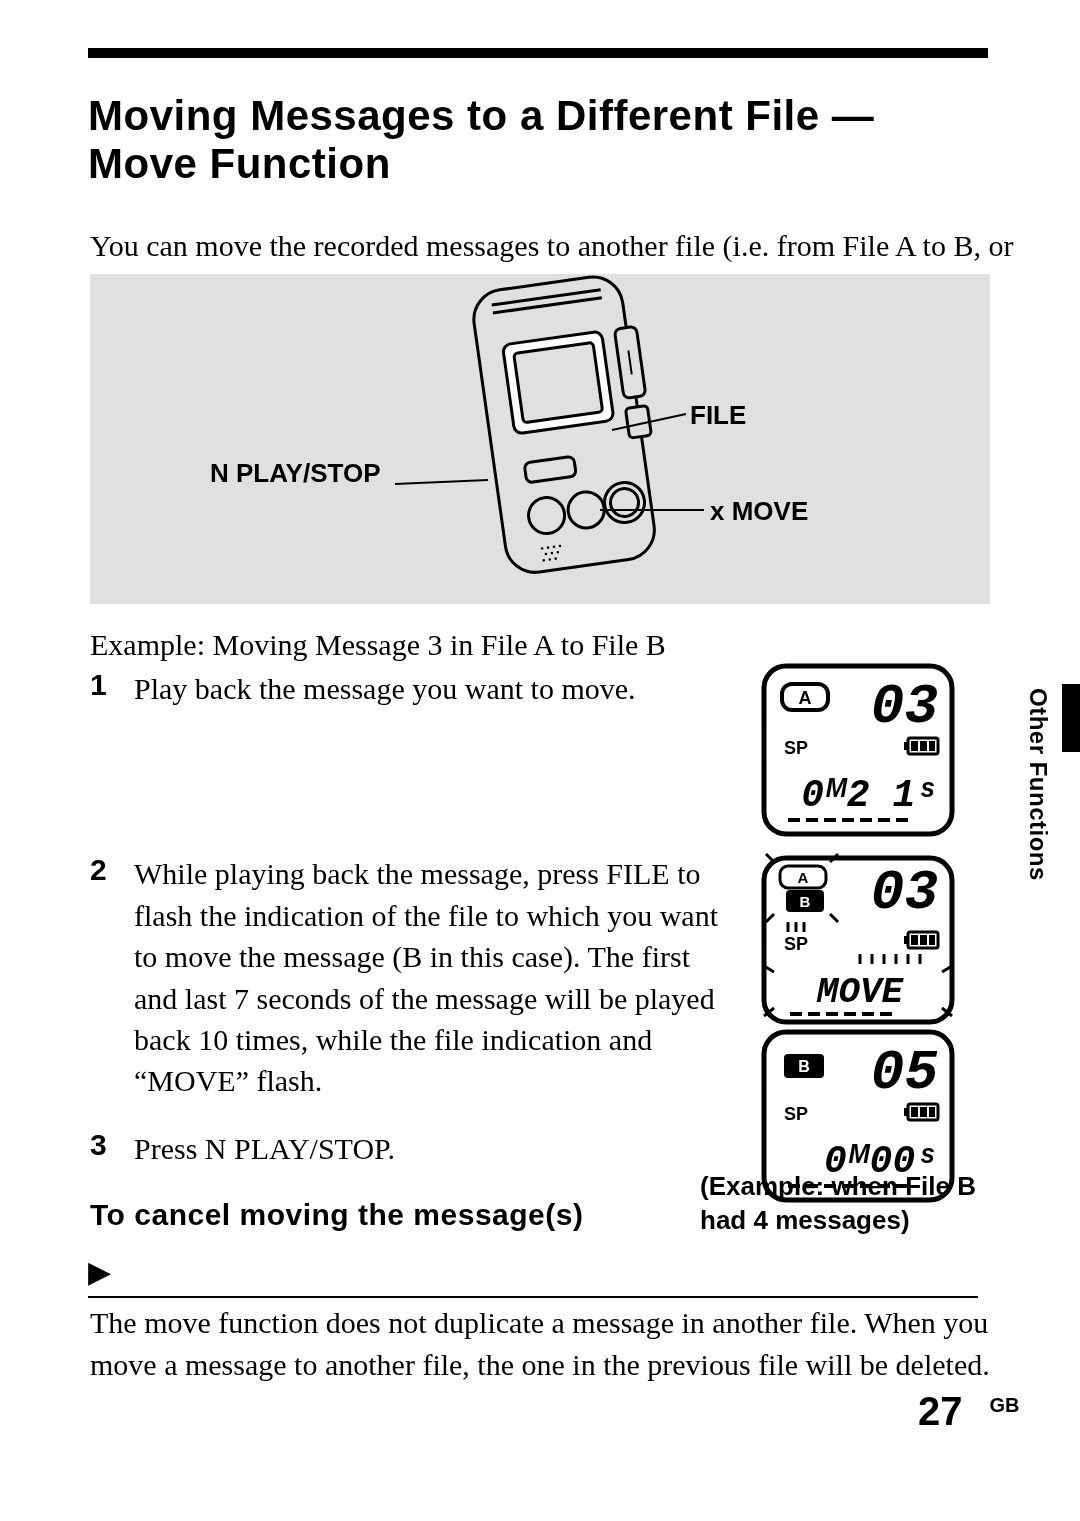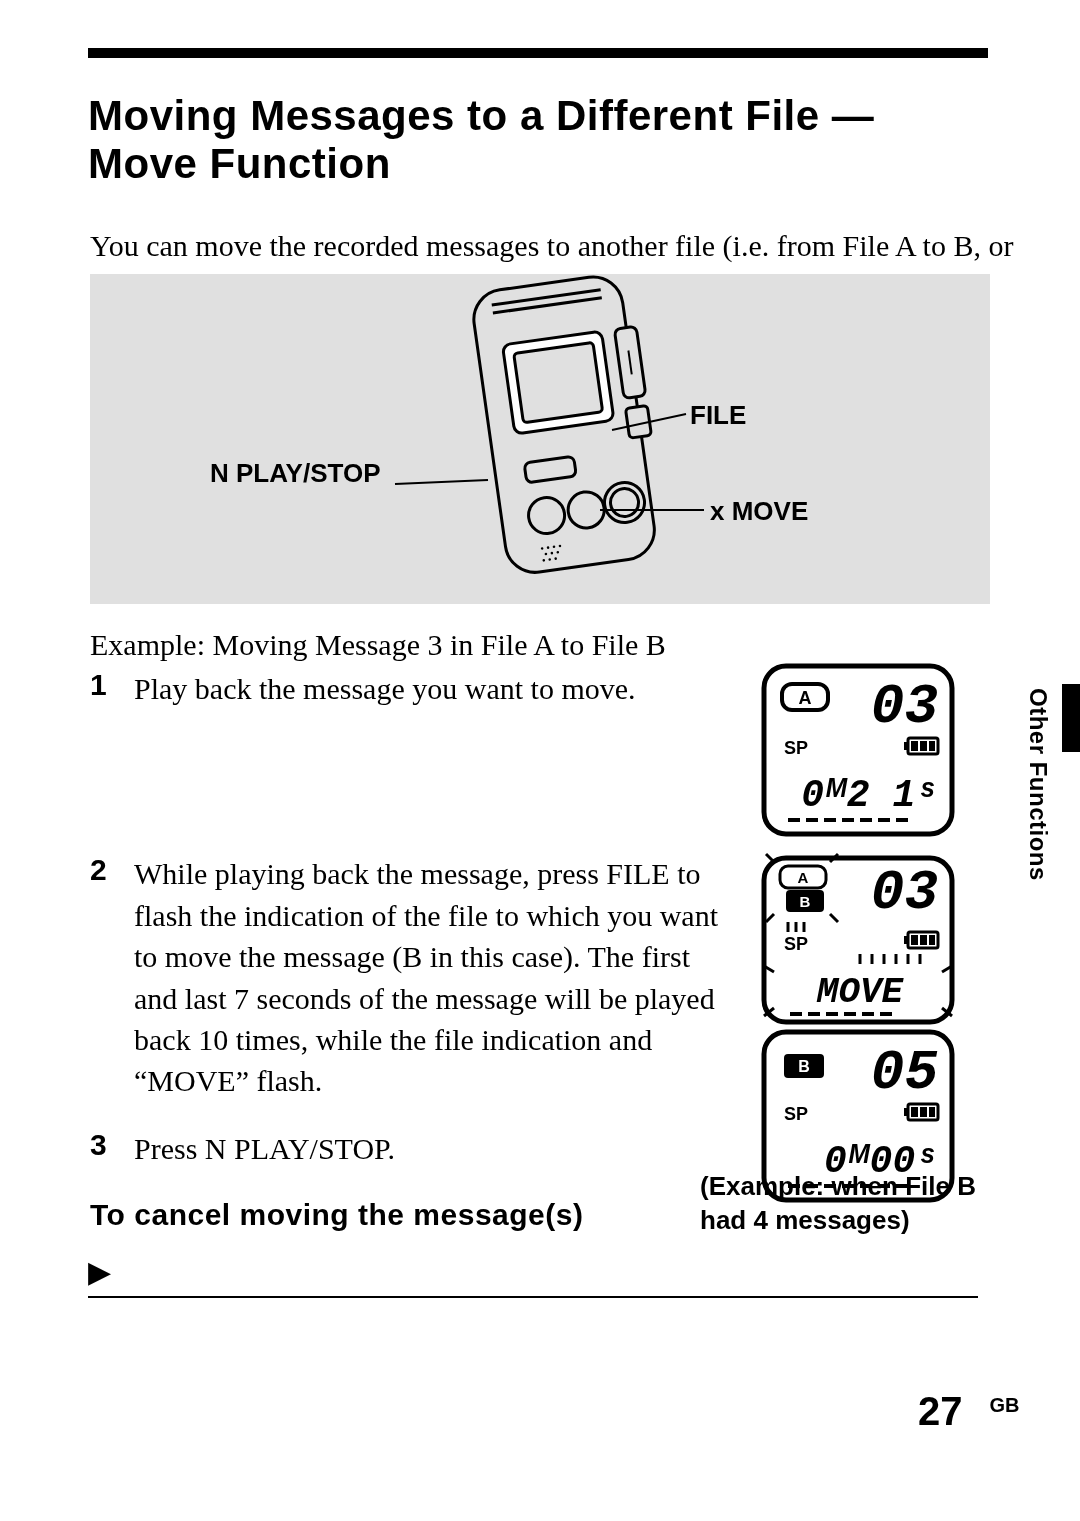--- a/index.html
+++ b/index.html
@@ -267,20 +267,21 @@
     <div class="step-row step3">
       <span class="step-num">3</span>
       <span class="step-text">Press N PLAY/STOP.</span>
     </div>
   </div>
 
   <div class="cancel-title">To cancel moving the message(s)</div>
 
   <div class="disclosure">▶</div>
   <div class="thin-rule"></div>
+  <div class="footnote">The move function does not duplicate a message in another file. When you move a message to another file, the one in the previous file will be deleted.</div>
 
   <div class="example-right">(Example: when File B had 4 messages)</div>
 
   <div class="page-num">
     <span>27</span><span class="page-suffix">GB</span>
   </div>
 
   <div class="side-tab-bar"></div>
   <div class="side-tab-text">Other Functions</div>
 

